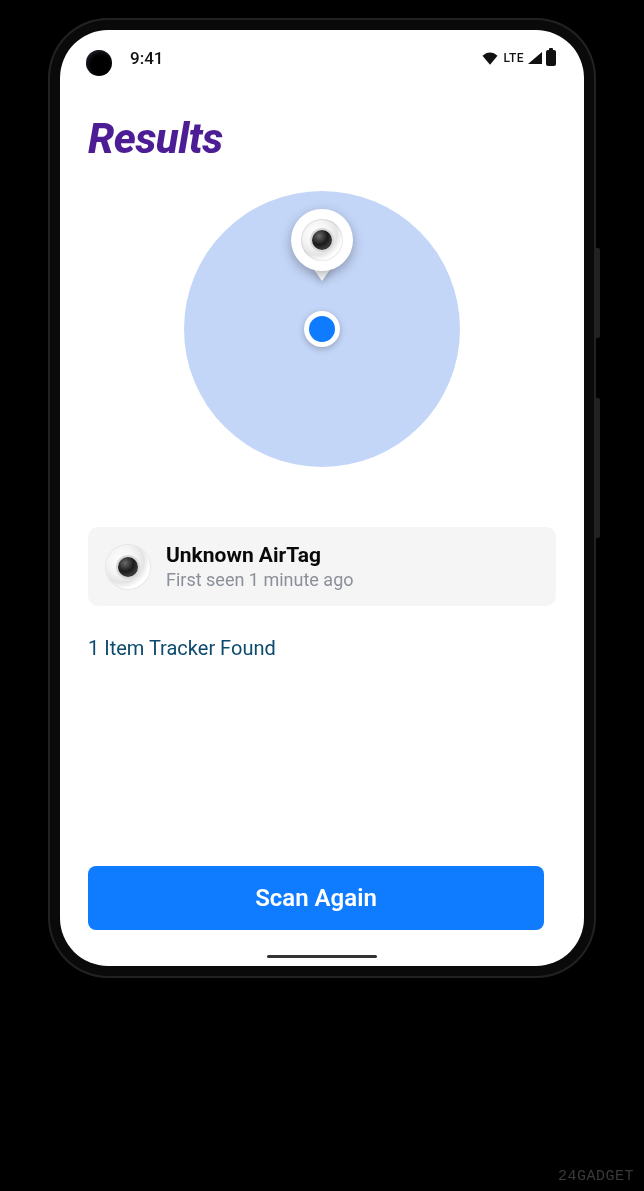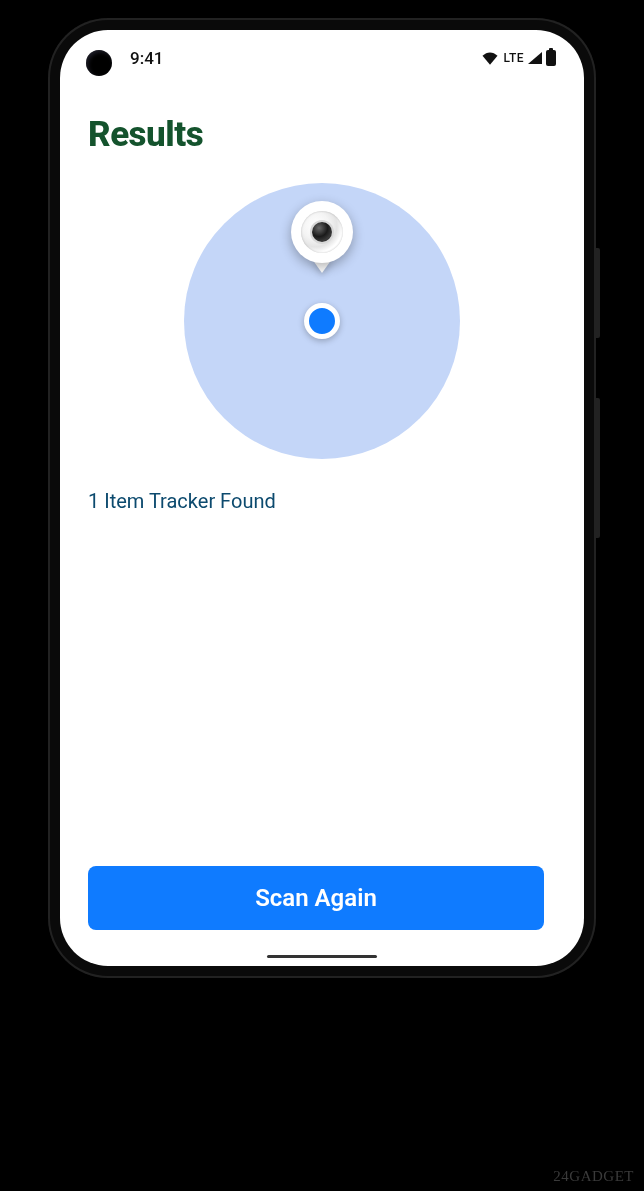--- a/index.html
+++ b/index.html
@@ -85,25 +85,26 @@
     border-radius: 1px 1px 0 0;
   }
   .wifi-svg { width: 18px; height: 14px; }
   .content {
     flex: 1;
     display: flex;
     flex-direction: column;
     padding: 0 28px;
   }
   .page-title {
-    font-size: 35px;
+    font-size: 42px;
     font-weight: 800;
-    color: #14532d;
+    color: #4c1d95;
     margin-top: 28px;
     letter-spacing: -0.5px;
+    font-style: italic;
   }
   .radar-area {
     display: flex;
     justify-content: center;
     margin-top: 28px;
   }
   .radar {
     width: 276px;
     height: 276px;
     background: #c4d6f8;
@@ -209,21 +210,21 @@
     background: #333;
     border-radius: 2px;
   }
   .watermark {
     position: absolute;
     bottom: 6px;
     right: 10px;
     color: #3a3a3a;
     font-size: 15px;
     letter-spacing: 0.5px;
-    font-family: Liberation Serif, serif;
+    font-family: Liberation Mono, monospace;
   }
 </style>
 </head>
 <body>
 
 <div class="phone-frame">
   <div class="side-button b1"></div>
   <div class="side-button b2"></div>
   <div class="screen">
     <div class="camera-hole"></div>
@@ -250,20 +251,31 @@
               <div class="airtag">
                 <div class="airtag-center"></div>
               </div>
             </div>
             <div class="pin-tail"></div>
           </div>
           <div class="user-dot"></div>
         </div>
       </div>
 
+      <div class="list-area">
+        <div class="item-row">
+          <div class="row-icon">
+            <div class="airtag-center" style="width:20px;height:20px;"></div>
+          </div>
+          <div class="row-text">
+            <span class="row-title">Unknown AirTag</span>
+            <span class="row-sub">First seen 1 minute ago</span>
+          </div>
+        </div>
+      </div>
 
       <div class="summary">1 Item Tracker Found</div>
 
       <div class="spacer"></div>
 
       <div class="scan-button">Scan Again</div>
     </div>
 
     <div class="home-indicator"></div>
   </div>

